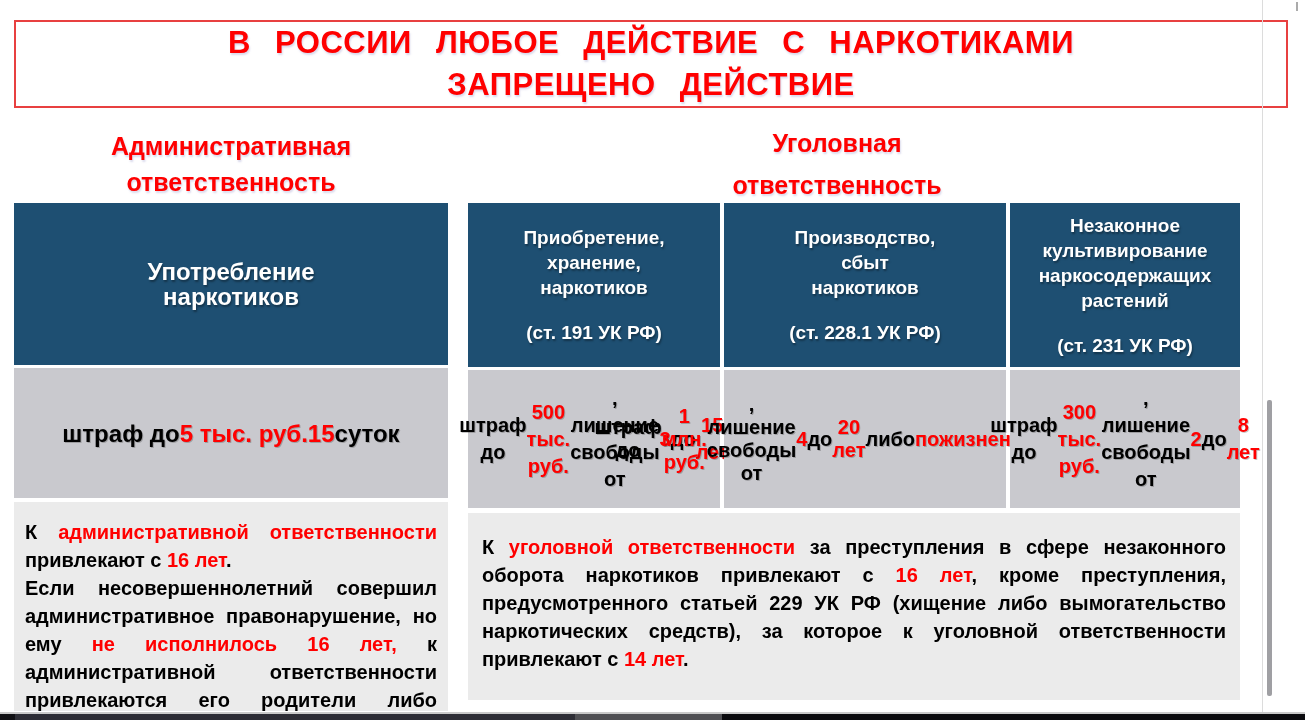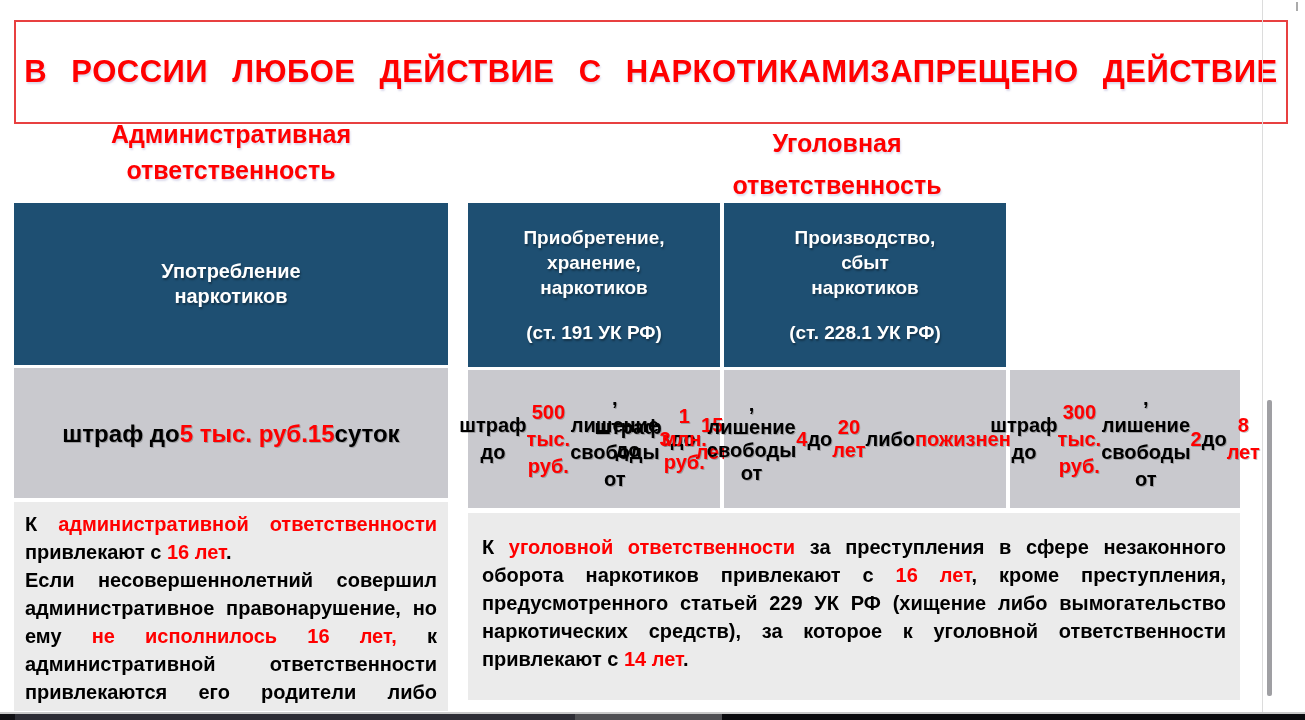--- a/index.html
+++ b/index.html
@@ -6,60 +6,60 @@
   #canvas{
     position:relative;width:1305px;height:720px;overflow:hidden;background:#fff;
     font-family:"Liberation Sans","DejaVu Sans",sans-serif;font-weight:bold;
   }
   .abs{position:absolute;box-sizing:border-box;}
   .pre{white-space:pre-line;}
   .red{color:var(--accent_red,#ff0000);}
 
   
   .title-box{
-    left:14px;top:20px;width:1274px;height:104px;
+    left:14px;top:20px;width:1274px;height:88px;
     border:2px solid var(--title_border_red,#e84040);
-    display:flex;flex-direction:row;align-items:center;justify-content:center;
+    display:flex;flex-direction:column;align-items:center;justify-content:center;
     color:var(--accent_red,#ff0000);font-size:31px;line-height:42px;
     word-spacing:15px;letter-spacing:.5px;text-align:right;
     text-shadow:1px 2px 2px rgba(150,150,200,.35);
   }
 
   
   .section-heading{
     color:var(--accent_red,#ff0000);font-size:25px;text-align:center;
     text-shadow:1px 2px 2px rgba(150,150,200,.35);
   }
-  .admin-heading{left:14px;top:116px;width:434px;line-height:36px;}
+  .admin-heading{left:14px;top:128px;width:434px;line-height:36px;}
   .criminal-heading{left:451px;top:122px;width:772px;line-height:42px;}
 
   
   .blue-cell{
     background:var(--header_blue,#1e4f72);color:#fff;text-align:center;
     display:flex;flex-direction:column;align-items:center;justify-content:center;gap:20px;
     font-size:19px;line-height:25px;text-shadow:1px 2px 2px rgba(0,0,0,.35);
   }
   .blue-cell .cell-title{white-space:pre-line;}
   .blue-cell .cell-statute{white-space:nowrap;}
-  .admin-blue{left:14px;top:203px;width:434px;height:162px;font-size:20px;gap:32px;}
+  .admin-blue{left:14px;top:203px;width:434px;height:162px;font-size:24px;gap:32px;}
 
   
   .penalty-cell{
     background:var(--penalty_bg,#c9c9ce);color:#000;text-align:center;
     display:flex;align-items:center;justify-content:center;
     white-space:pre-line;text-shadow:1px 1px 0 rgba(0,0,0,.22);
   }
   .admin-penalty{left:14px;top:368px;width:434px;height:130px;font-size:24px;line-height:33px;}
   .crim-penalty{top:370px;height:138px;font-size:20px;line-height:27px;}
   .crim-penalty.tight{line-height:23px;}
 
   
   .note-box{
     background:var(--note_bg,#ebebeb);color:#000;text-align:justify;
-    white-space:pre-line;font-size:20px;line-height:28px;padding:8px 11px;
+    white-space:pre-line;font-size:20px;line-height:28px;padding:16px 11px;
   }
   .admin-note{left:14px;top:502px;width:434px;height:209px;}
   .criminal-note{left:468px;top:513px;width:772px;height:187px;padding:20px 14px;}
 
   
   .c1{left:468px;width:252px;}
   .c2{left:724px;width:282px;}
   .c3{left:1010px;width:230px;}
   .crim-blue{top:203px;height:164px;}
 
@@ -103,20 +103,27 @@
 хранение,
 наркотиков</div>
     <div class="cell-statute">(ст. 191 УК РФ)</div>
   </div>
   <div class="abs blue-cell crim-blue c2">
     <div class="cell-title">Производство,
 сбыт
 наркотиков</div>
     <div class="cell-statute">(ст. 228.1 УК РФ)</div>
   </div>
+  <div class="abs blue-cell crim-blue c3">
+    <div class="cell-title">Незаконное
+культивирование
+наркосодержащих
+растений</div>
+    <div class="cell-statute">(ст. 231 УК РФ)</div>
+  </div>
 
   <div class="abs penalty-cell crim-penalty c1"><span>штраф
 до </span><span class="red">500 тыс. руб.</span><span>,
 лишение свободы
 от </span><span class="red">3</span><span> до </span><span class="red">15 лет</span></div>
   <div class="abs penalty-cell crim-penalty tight c2"><span>штраф
 до </span><span class="red">1 млн. руб.</span><span>,
 лишение свободы
 от </span><span class="red">4</span><span> до </span><span class="red">20 лет</span><span> либо
 </span><span class="red">пожизненное</span><span>

